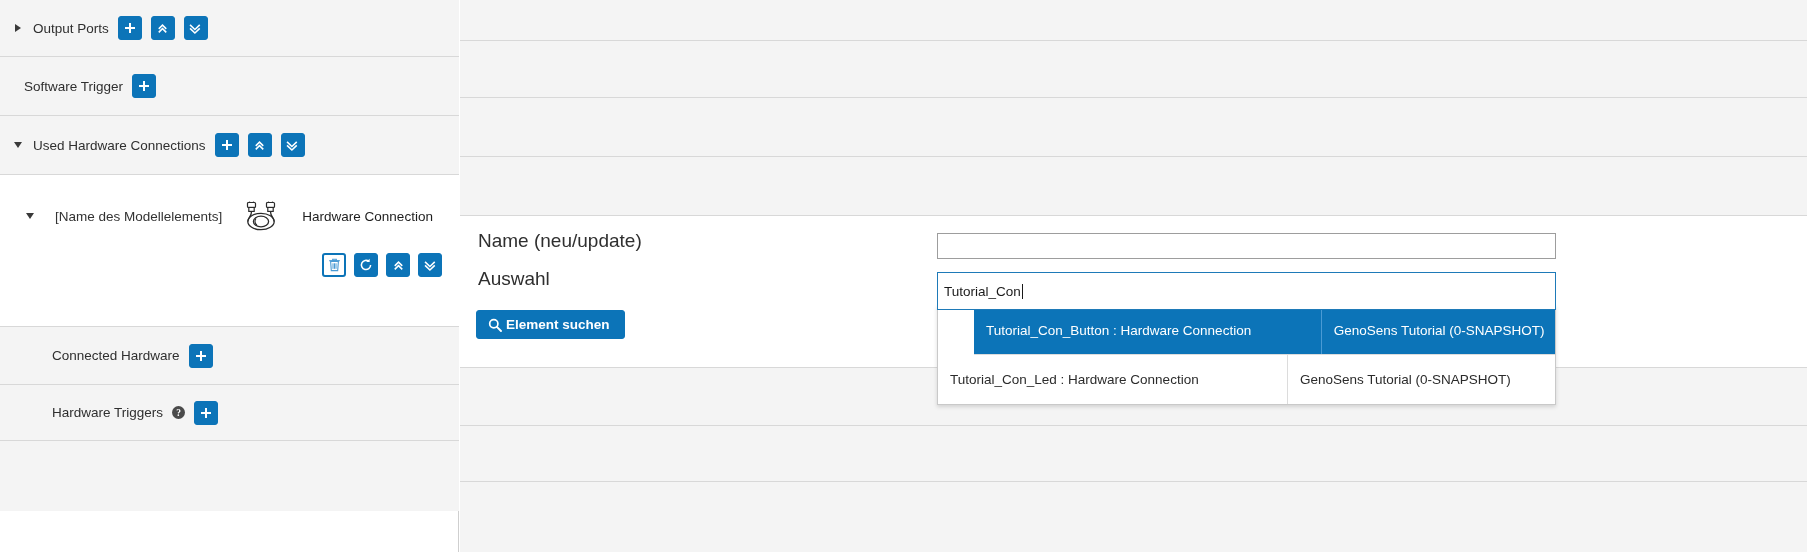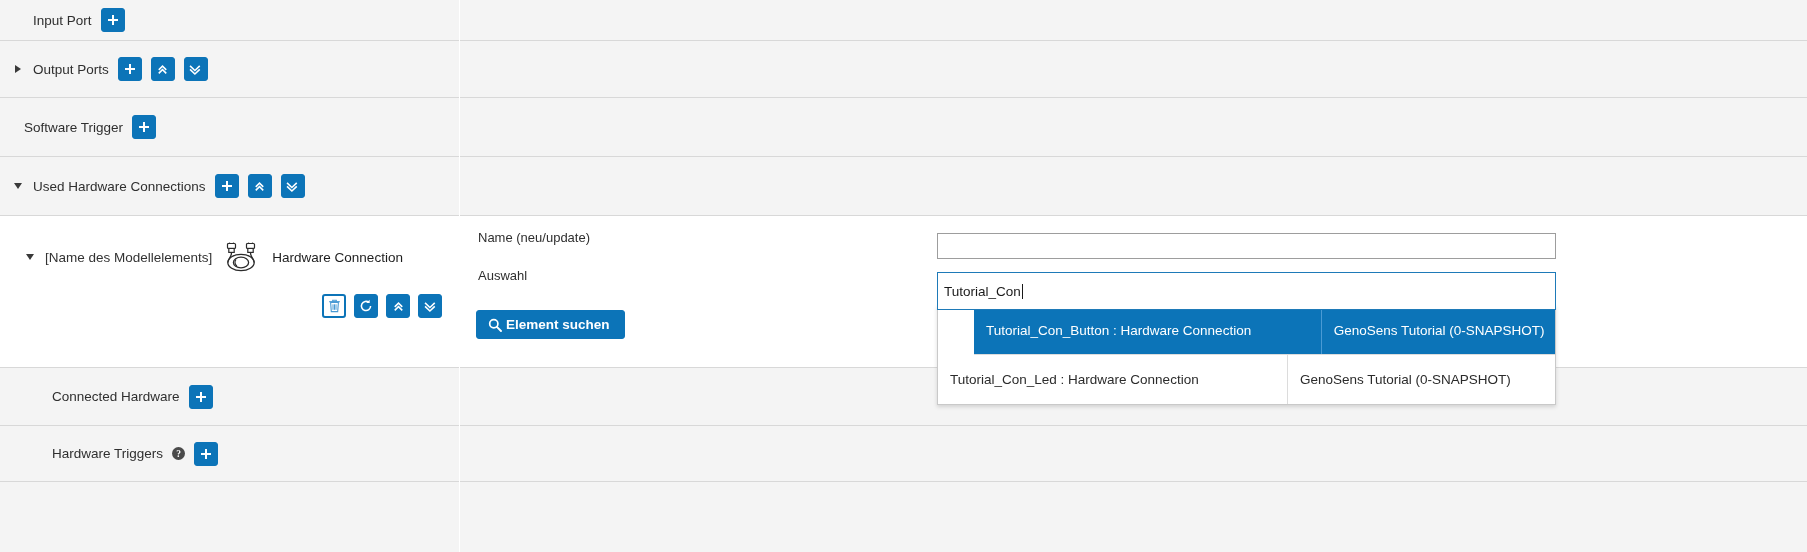--- a/index.html
+++ b/index.html
@@ -113,21 +113,21 @@
 
   .hwconn-block {
     display: flex;
     flex-direction: column;
     width: 100%;
     padding-top: 26px;
   }
   .hwconn-top {
     display: flex;
     align-items: center;
-    gap: 9px;
+    gap: 19px;
     padding-left: 24px;
   }
   .hwconn-actions {
     display: flex;
     gap: 8px;
     justify-content: flex-end;
     padding-right: 17px;
     margin-top: 22px;
   }
 
@@ -169,21 +169,21 @@
   .band.b-form      { height: 152px; background:#ffffff; }
   .band.b-connhw    { height: 58px; }
   .band.b-hwtrig    { height: 56px; }
   .band.b-tail      { height: 70px; background:#f4f4f4; border-bottom:none; }
 
   
   .form-area { position: relative; width: 100%; height: 100%; }
 
   .form-label {
     position: absolute;
-    font-size: 13px;
+    font-size: 19px;
     color: #2f2f2f;
     white-space: nowrap;
   }
   .lbl-name    { left: 18px; top: 14px; }
   .lbl-auswahl { left: 18px; top: 52px; }
 
   .search-btn {
     position: absolute;
     left: 16px;
     top: 94px;
@@ -276,31 +276,20 @@
     cursor: text;
   }
 </style>
 </head>
 <body>
 
 <div id="root">
 
   <div class="tree-col">
 
-    <div class="tree-row r-input">
-      <div class="row-inner">
-        <span class="tw spacer"></span>
-        <span class="node-label">Input Port</span>
-        <span class="btn-sq">
-          <svg width="12" height="12" viewBox="0 0 12 12">
-            <path d="M5 1h2v4h4v2H7v4H5V7H1V5h4z" fill="#ffffff"></path>
-          </svg>
-        </span>
-      </div>
-    </div>
 
     <div class="tree-row r-output">
       <div class="row-inner">
         <span class="tw">
             <i class="tw-right"></i>
           </span>
         <span class="node-label">Output Ports</span>
         <span class="btn-sq">
           <svg width="12" height="12" viewBox="0 0 12 12">
             <path d="M5 1h2v4h4v2H7v4H5V7H1V5h4z" fill="#ffffff"></path>

